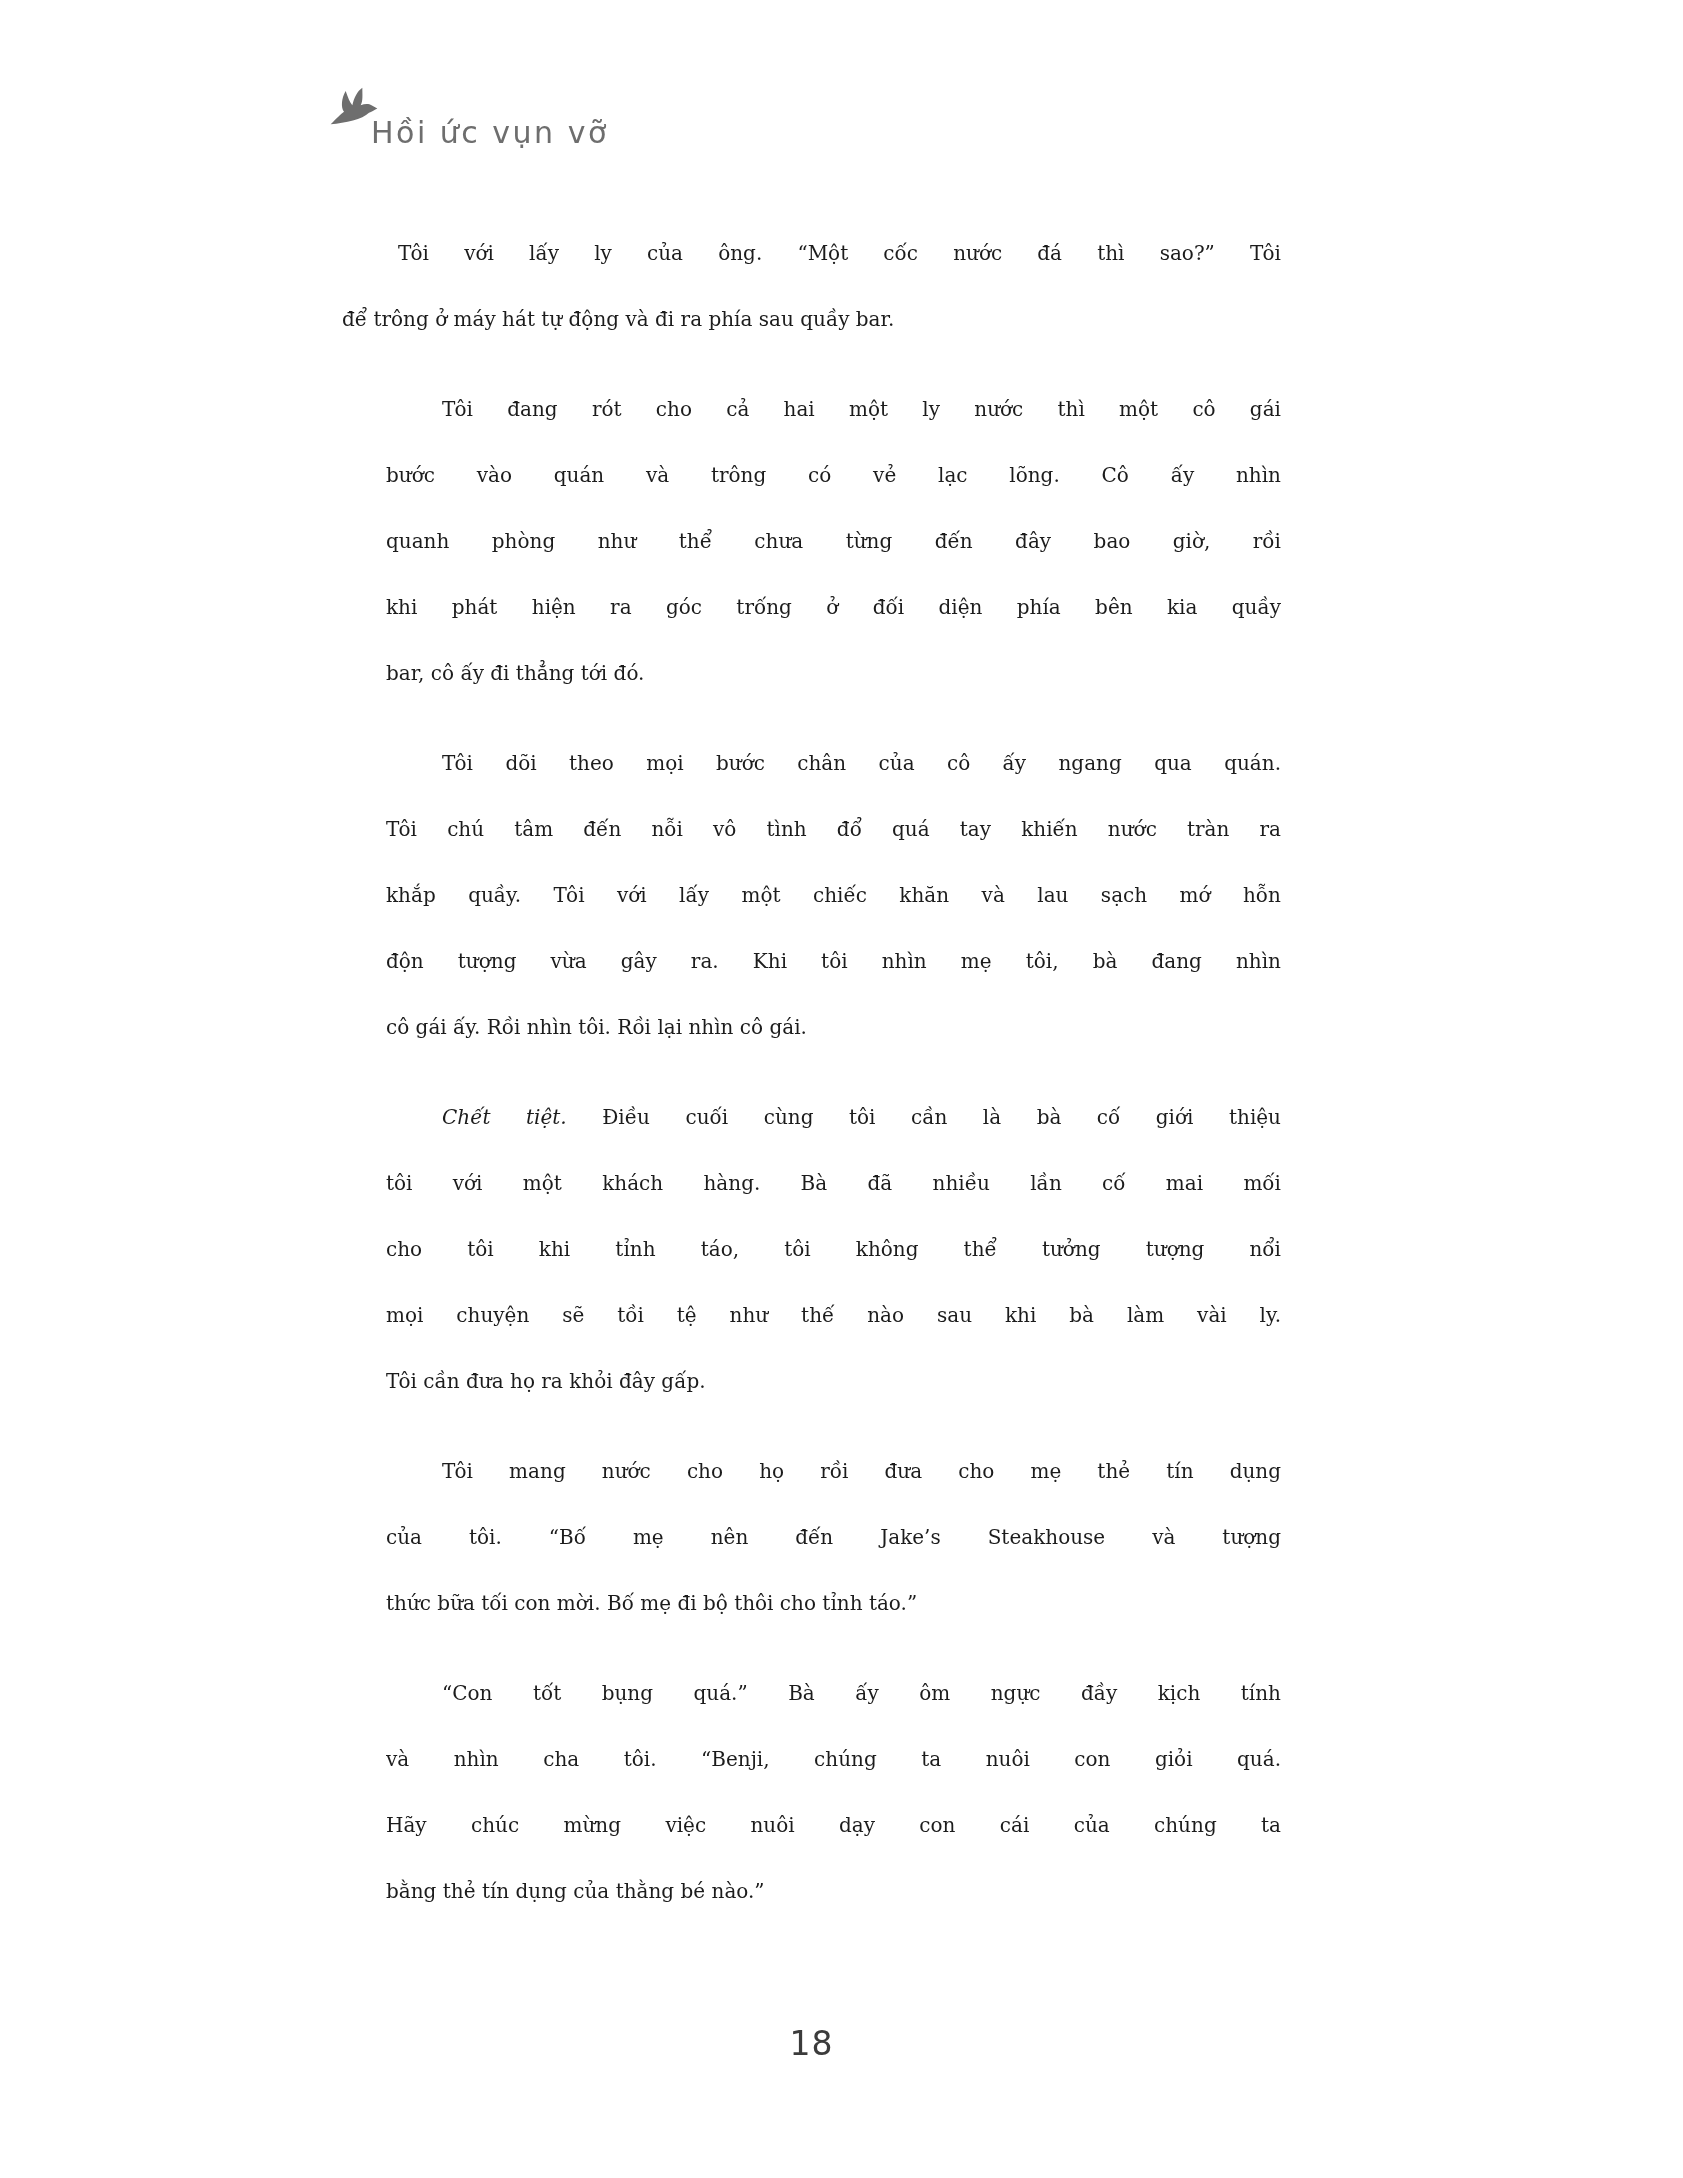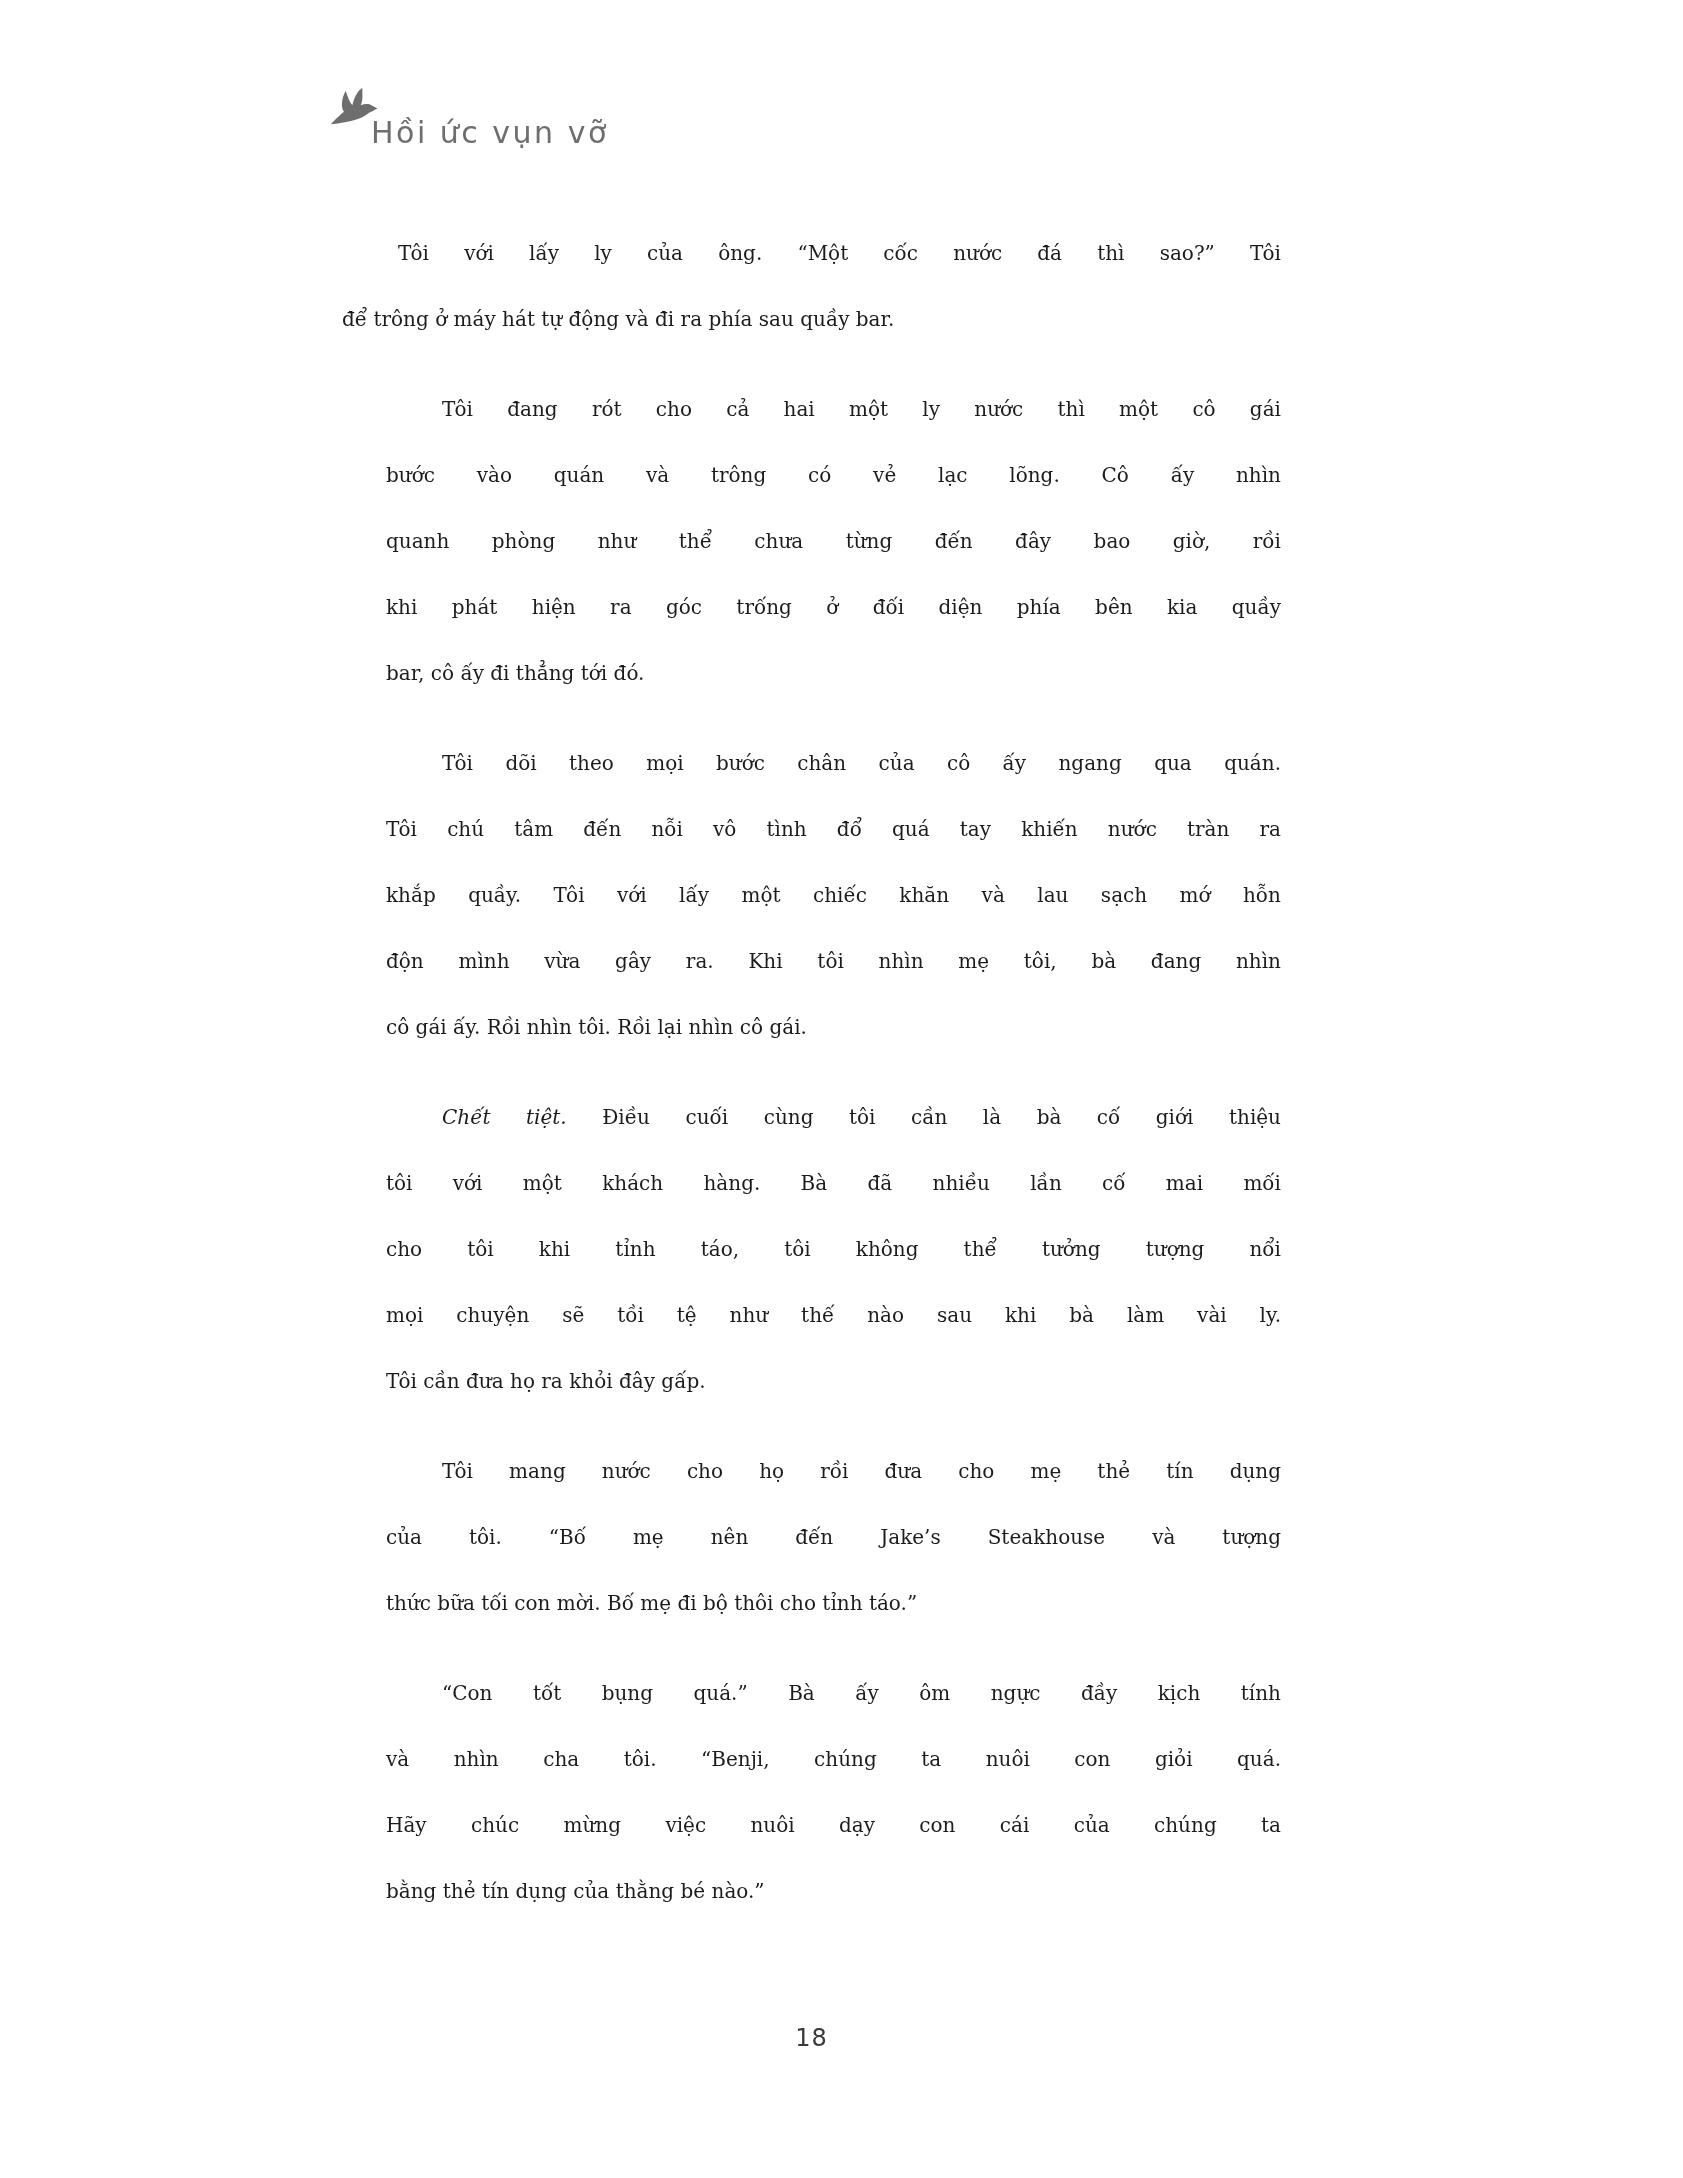--- a/index.html
+++ b/index.html
@@ -55,21 +55,21 @@
   .line.first-line { text-indent: 56px; }
   .line.para-end { text-align-last: left; }
   .line i { }
   .page-number {
     position: absolute;
     left: 342px;
     top: 2024px;
     width: 939px;
     text-align: center;
     font-family: "DejaVu Sans", sans-serif;
-    font-size: 24px;
+    font-size: 33px;
     letter-spacing: 1px;
     color: #3b3b3b;
   }
 </style>
 </head>
 <body>
 
 <div class="page">
 
   <div class="runhead">
@@ -97,21 +97,21 @@
         <div class="line first-line">Tôi đang rót cho cả hai một ly nước thì một cô gái</div>
         <div class="line">bước vào quán và trông có vẻ lạc lõng. Cô ấy nhìn</div>
         <div class="line">quanh phòng như thể chưa từng đến đây bao giờ, rồi</div>
         <div class="line">khi phát hiện ra góc trống ở đối diện phía bên kia quầy</div>
         <div class="line para-end">bar, cô ấy đi thẳng tới đó.</div>
       </div>
       <div class="para">
         <div class="line first-line">Tôi dõi theo mọi bước chân của cô ấy ngang qua quán.</div>
         <div class="line">Tôi chú tâm đến nỗi vô tình đổ quá tay khiến nước tràn ra</div>
         <div class="line">khắp quầy. Tôi với lấy một chiếc khăn và lau sạch mớ hỗn</div>
-        <div class="line">độn mình vừa gây ra. Khi tôi nhìn mẹ tôi, bà đang nhìn</div>
+        <div class="line">độn tượng vừa gây ra. Khi tôi nhìn mẹ tôi, bà đang nhìn</div>
         <div class="line para-end">cô gái ấy. Rồi nhìn tôi. Rồi lại nhìn cô gái.</div>
       </div>
       <div class="para">
         <div class="line first-line"><i>Chết tiệt.</i><span> Điều cuối cùng tôi cần là bà cố giới thiệu</span></div>
         <div class="line">tôi với một khách hàng. Bà đã nhiều lần cố mai mối</div>
         <div class="line">cho tôi khi tỉnh táo, tôi không thể tưởng tượng nổi</div>
         <div class="line">mọi chuyện sẽ tồi tệ như thế nào sau khi bà làm vài ly.</div>
         <div class="line para-end">Tôi cần đưa họ ra khỏi đây gấp.</div>
       </div>
       <div class="para">

